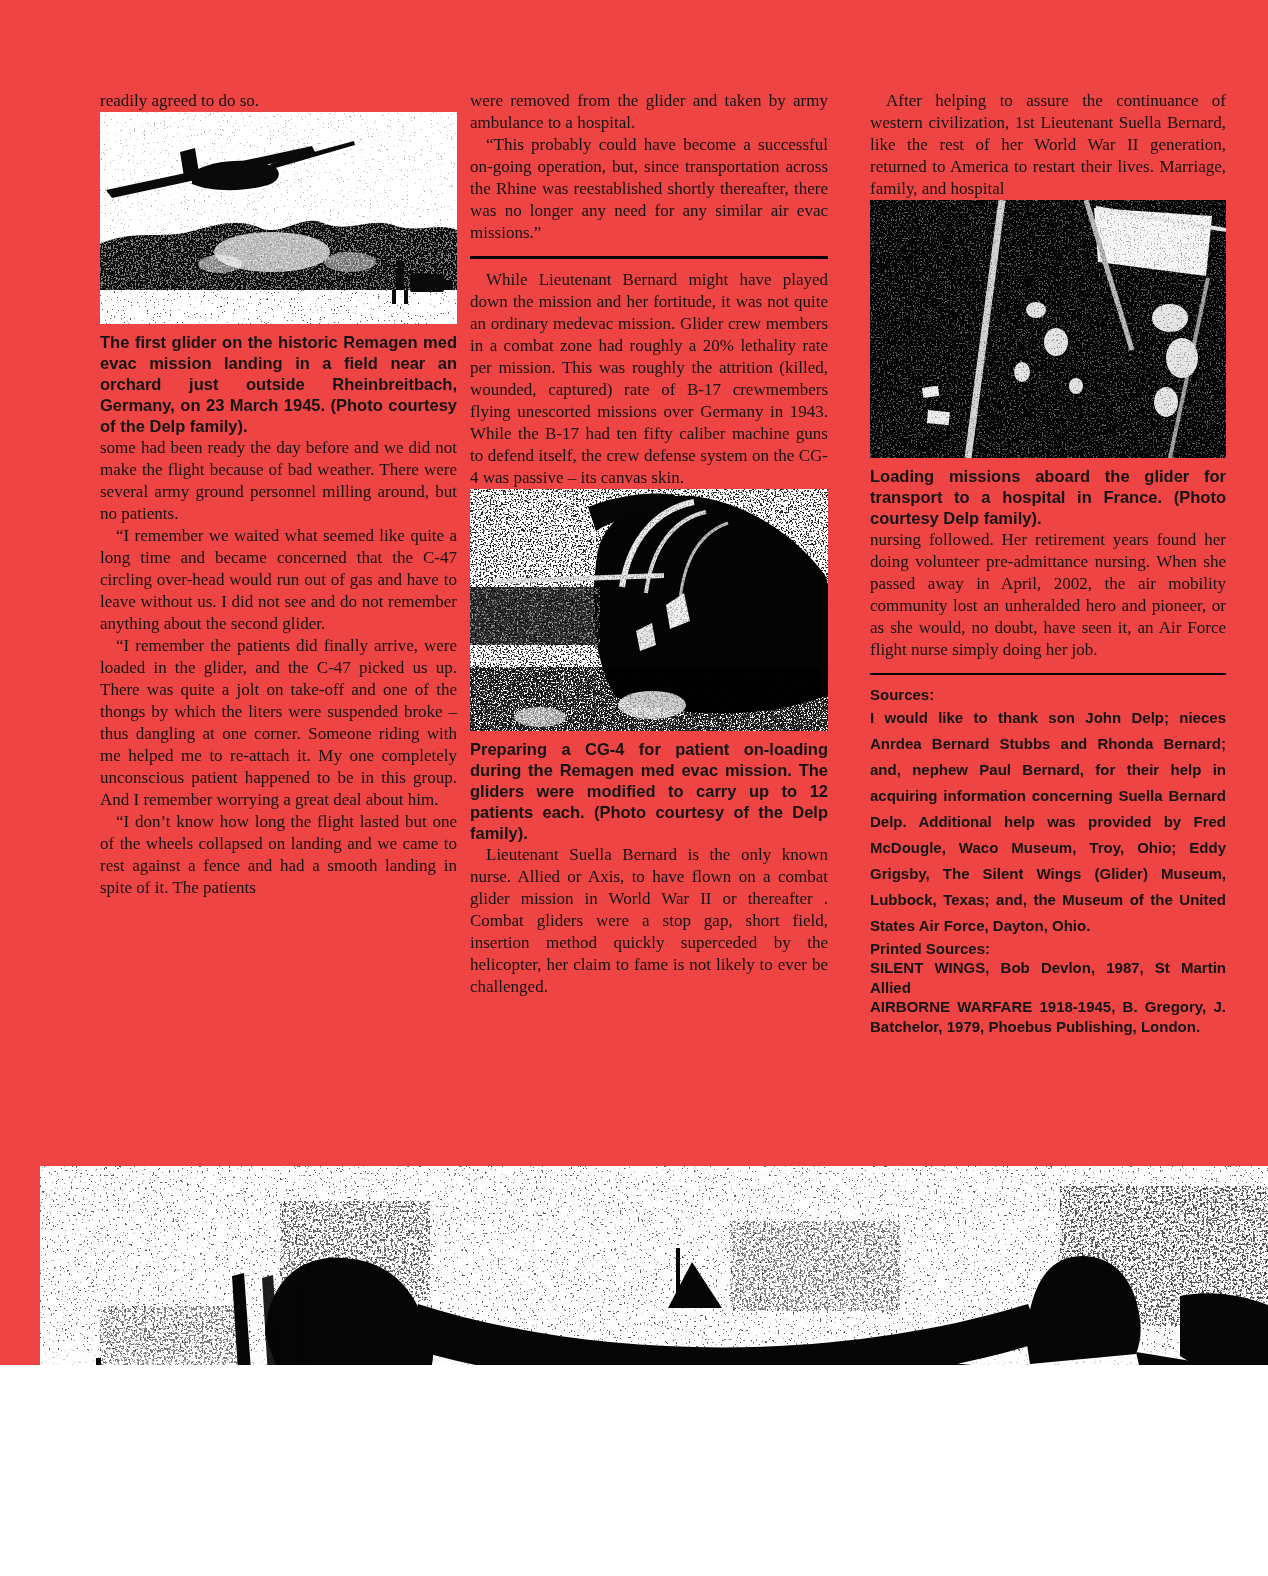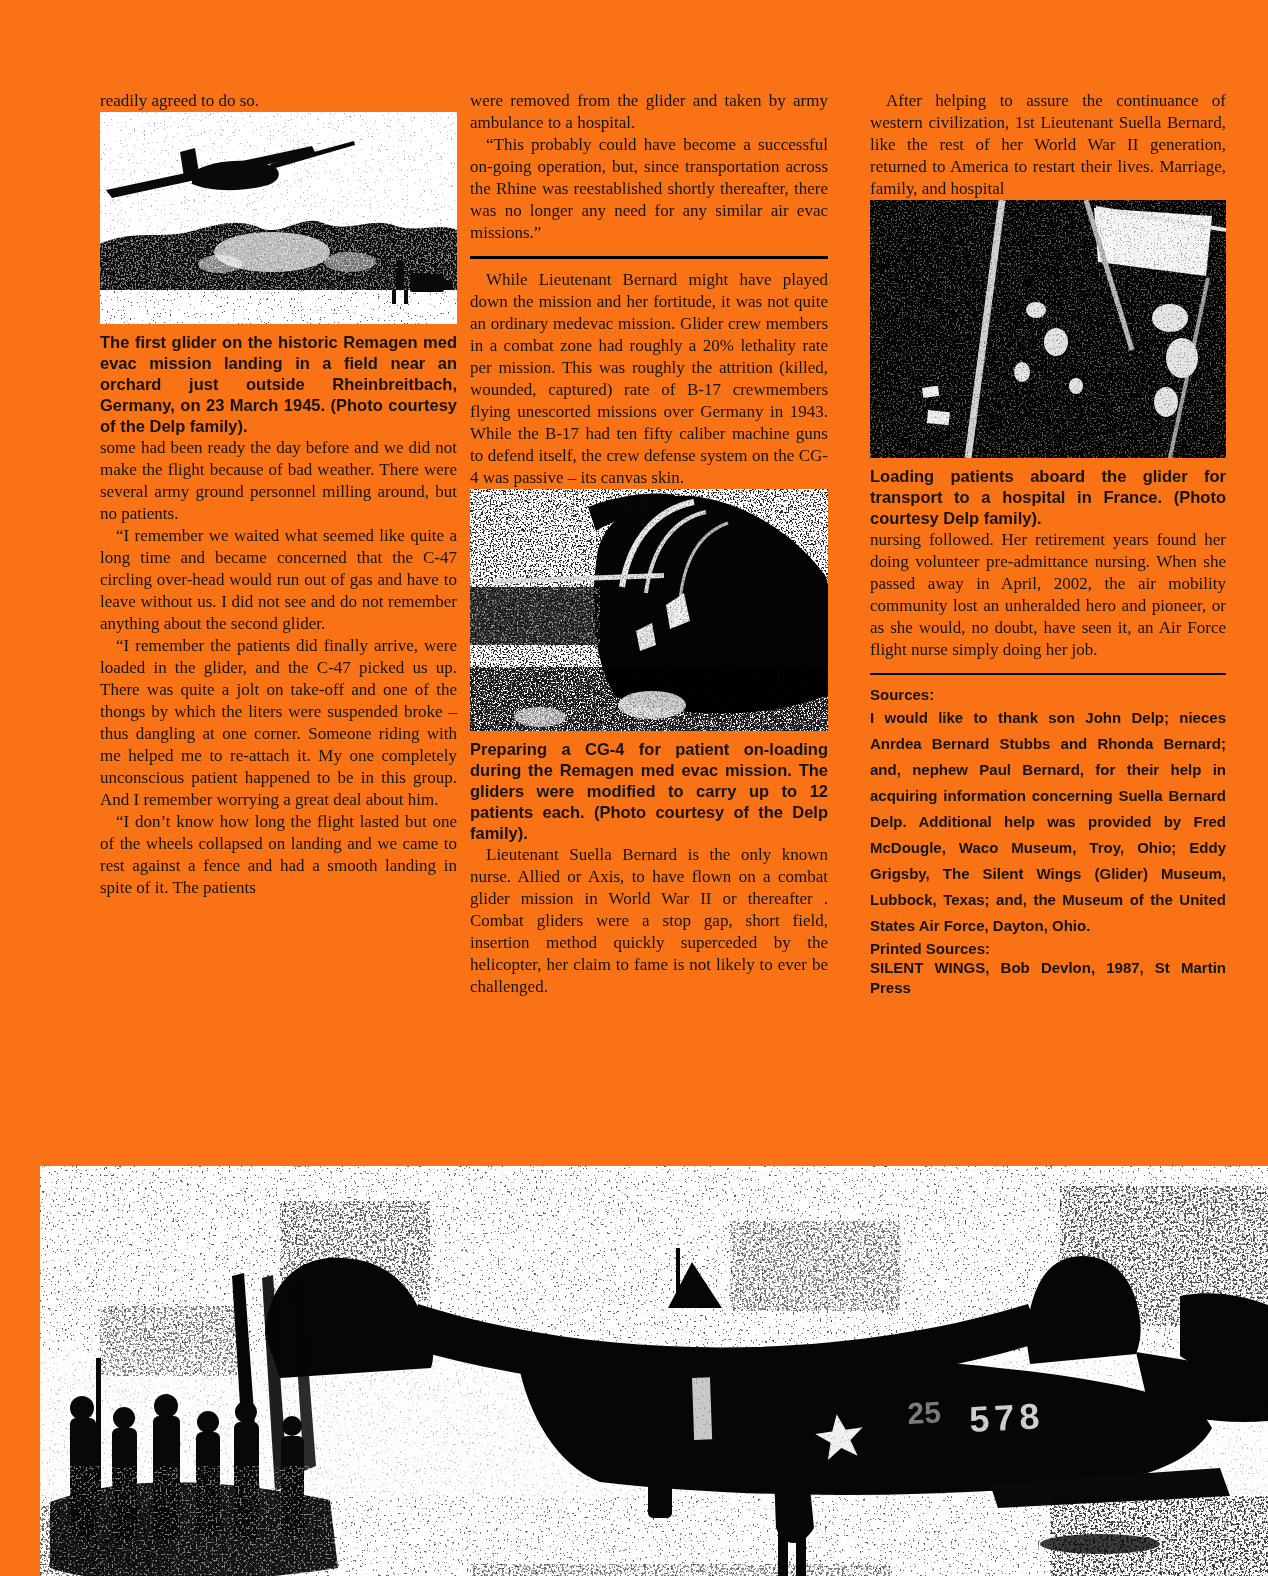--- a/index.html
+++ b/index.html
@@ -1,17 +1,17 @@
 <!DOCTYPE html>
 <html><head>
 <meta charset="utf-8">
 <style>
   html,body { margin:0; padding:0; background:#ffffff; }
   .page {
-    position:relative; width:1268px; height:1576px; background:#f97316;
+    position:relative; width:1268px; height:1365px; background:#ef4444;
     overflow:hidden; font-family:"Liberation Serif","DejaVu Serif",serif; color:#141414;
   }
   .col { position:absolute; top:90px; }
   .col-1 { left:100px; width:357px; }
   .col-2 { left:470px; width:358px; }
   .col-3 { left:840px; width:356px;margin-left:30px; }
 
   p.body { margin:0; font-size:17px; line-height:22px; text-align:justify; }
   p.ind  { text-indent:16px; }
   p.cont { text-indent:0; }
@@ -183,31 +183,32 @@
           <ellipse cx="186" cy="142" rx="12" ry="14"></ellipse>
           <ellipse cx="152" cy="172" rx="8" ry="10"></ellipse>
           <ellipse cx="206" cy="186" rx="7" ry="8"></ellipse>
         </g>
         <rect x="52" y="188" width="16" height="10" fill="#f0f0f0" transform="rotate(-8 52 188)"></rect>
         <rect x="58" y="210" width="22" height="13" fill="#ececec" transform="rotate(6 58 210)"></rect>
         <rect width="356" height="258" filter="url(#c-wm)" opacity="0.35"></rect>
         <rect width="356" height="258" filter="url(#c-sp)" opacity="0.3"></rect>
       </svg>
     </figure>
-    <p class="caption">Loading patients aboard the glider for transport to a hospital in France. (Photo courtesy Delp family).</p>
+    <p class="caption">Loading missions aboard the glider for transport to a hospital in France. (Photo courtesy Delp family).</p>
 
     <p class="body cont mt6">nursing followed. Her retirement years found her doing volunteer pre-admittance nursing. When she passed away in April, 2002, the air mobility community lost an unheralded hero and pioneer, or as she would, no doubt, have seen it, an Air Force flight nurse simply doing her job.</p>
 
     <hr class="rule-thin">
 
     <div class="src">
       <p class="src-h">Sources:</p>
       <p class="src-b">I would like to thank son John Delp; nieces Anrdea Bernard Stubbs and Rhonda Bernard; and, nephew Paul Bernard, for their help in acquiring information concerning Suella Bernard Delp. Additional help was provided by Fred McDougle, Waco Museum, Troy, Ohio; Eddy Grigsby, The Silent Wings (Glider) Museum, Lubbock, Texas; and, the Museum of the United States Air Force, Dayton, Ohio.</p>
       <p class="src-h gap10">Printed Sources:</p>
-      <p class="src-e">SILENT WINGS, Bob Devlon, 1987, St Martin Press</p>
+      <p class="src-e">SILENT WINGS, Bob Devlon, 1987, St Martin Allied</p>
+      <p class="src-e">AIRBORNE WARFARE 1918-1945, B. Gregory, J. Batchelor, 1979, Phoebus Publishing, London.</p>
     </div>
   </div>
 
   <figure class="bottom-photo">
     <svg width="1268" height="426" viewBox="0 0 1268 426">
       <defs>
         <filter id="d-sp" x="0" y="0" width="100%" height="100%">
           <feTurbulence type="fractalNoise" baseFrequency="0.55" numOctaves="2" seed="41"></feTurbulence>
           <feColorMatrix type="matrix" values="0 0 0 0 0  0 0 0 0 0  0 0 0 0 0  9 9 9 0 -16.2"></feColorMatrix>
         </filter>

